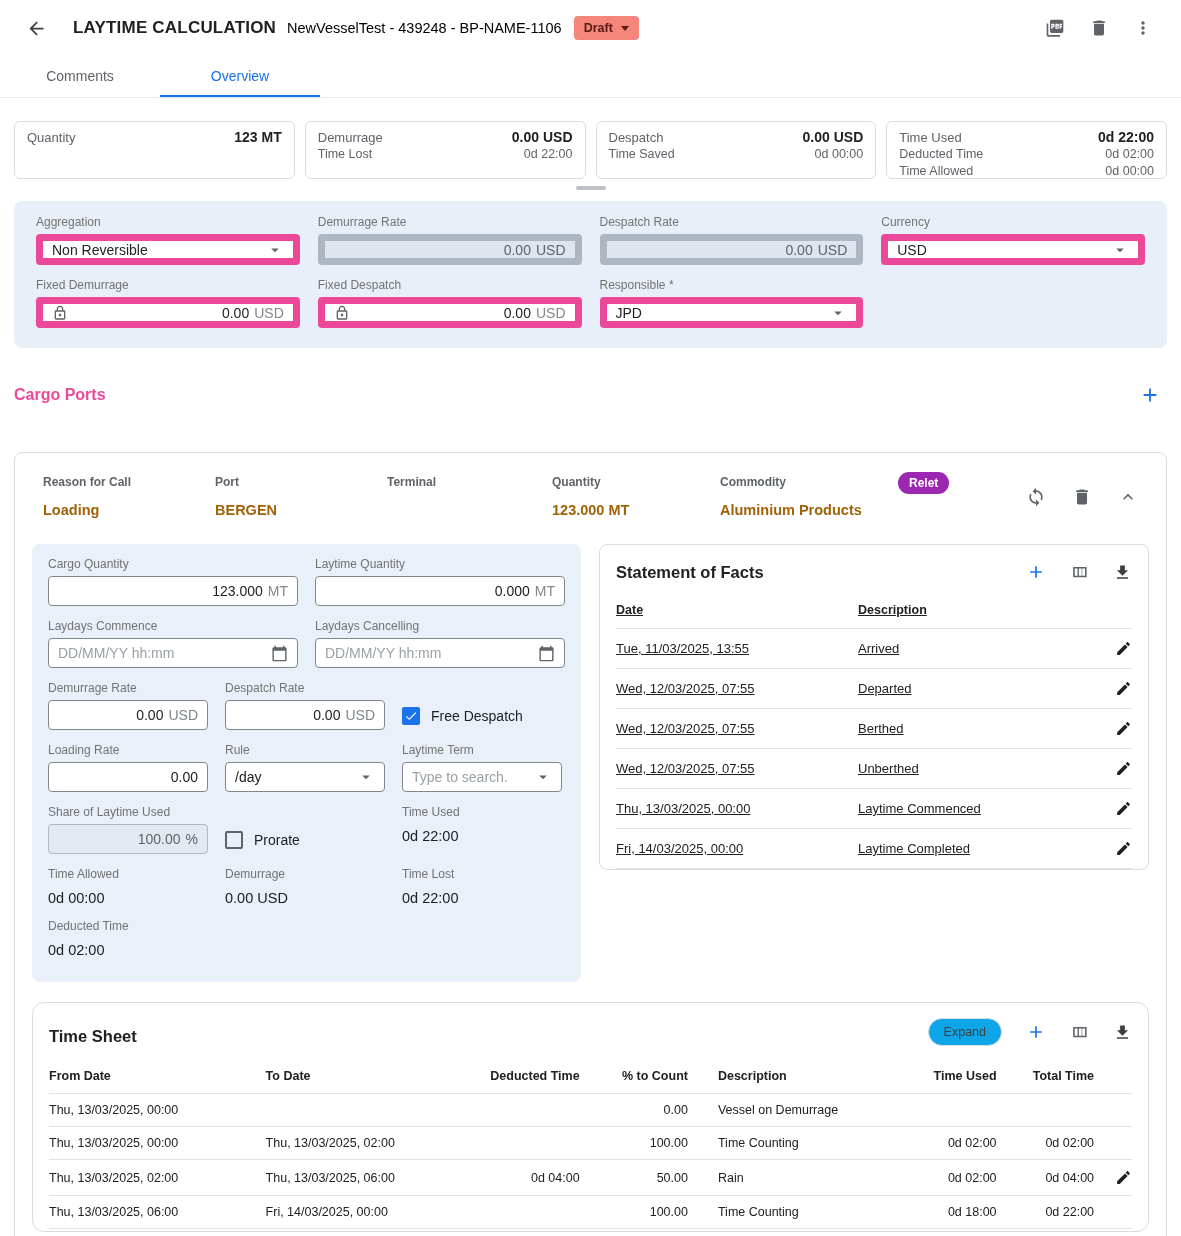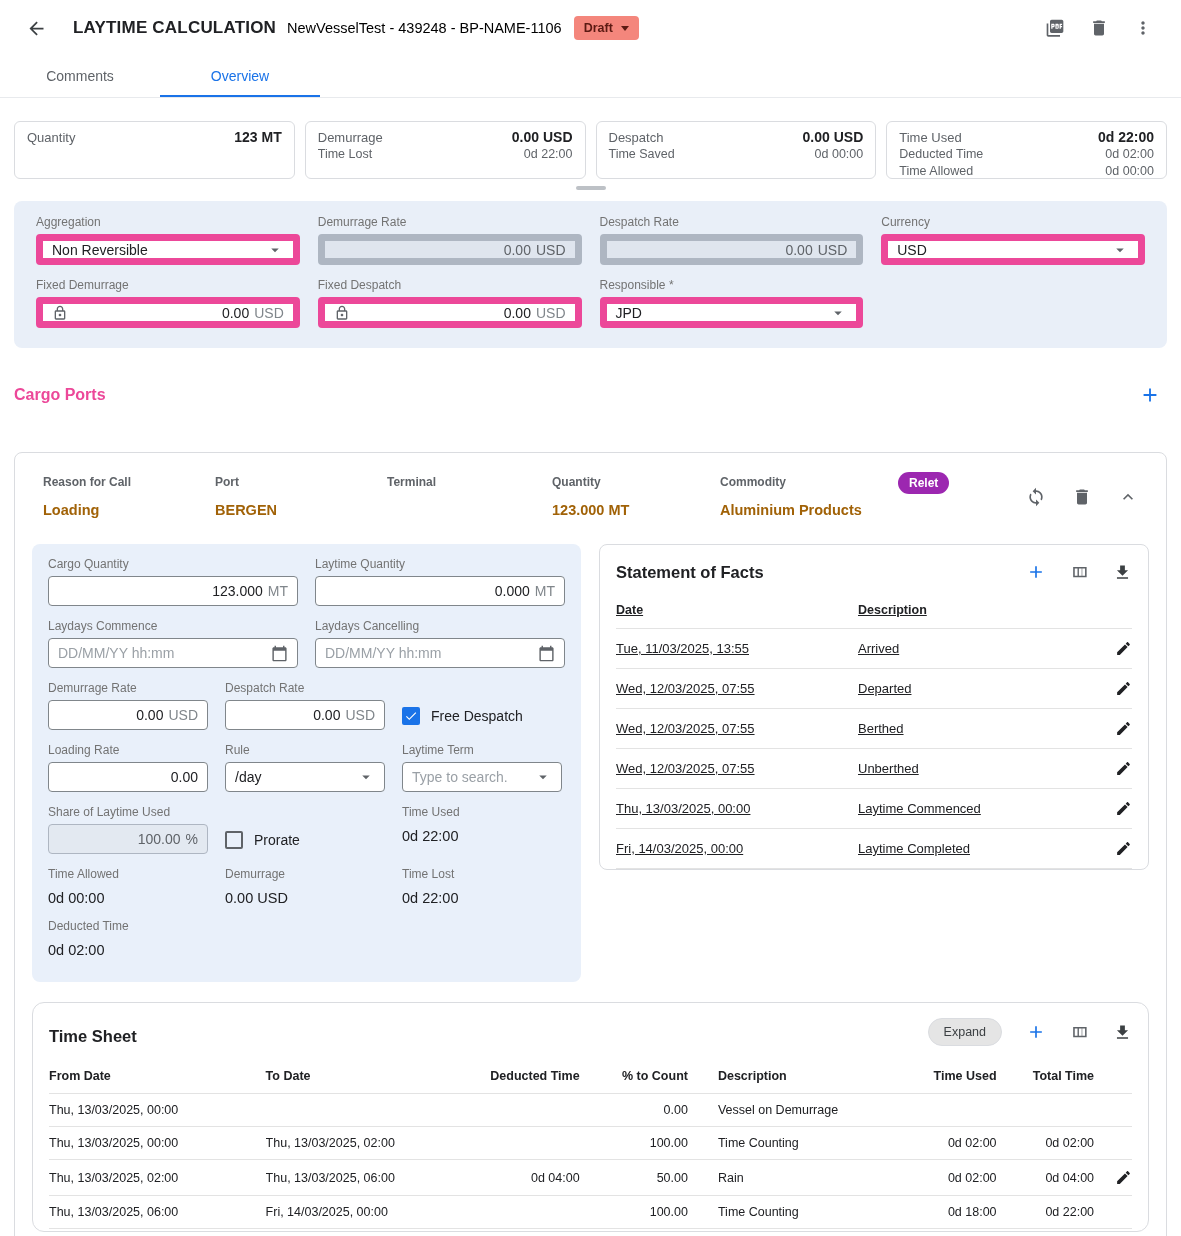--- a/index.html
+++ b/index.html
@@ -98,21 +98,21 @@
   .panel-actions { margin-left:auto; display:flex; align-items:center; gap:24px; }
   .sof-table { width:100%; border-collapse:collapse; margin-top:8px;text-decoration:underline; }
   .sof-table th { text-align:left; font-size:12.5px; color:#202124; font-weight:bold; padding:13px 0 11px; border-bottom:1px solid #e3e3e3; }
   .sof-table td { font-size:13px; color:#202124; padding:11px 0; border-bottom:1px solid #e3e3e3; }
   .sof-table .date-col { width:242px; }
   .edit-cell { width:34px; }
   .edit-cell .icon-btn { margin-left:auto; color:#202124; }
 
   
   .timesheet { margin-top:20px; border:1px solid #dadce0; border-radius:12px; padding:15px 16px 2px; background:#fff; }
-  .expand-pill { border:1px solid #dadce0; border-radius:15px; padding:6px 15px; font-size:12.5px; color:#3c4043; background:#e5e5e5; cursor:pointer; }
+  .expand-pill { border:1px solid #dadce0; border-radius:15px; padding:6px 15px; font-size:12.5px; color:#3c4043; background:#0ea5e9; cursor:pointer; }
   .ts-table { width:100%; border-collapse:collapse; margin-top:12px; table-layout:fixed; }
   .ts-table th { text-align:left; font-size:12.5px; color:#202124; font-weight:bold; padding:11px 0 10px; border-bottom:1px solid #e3e3e3; }
   .ts-table td { font-size:12.5px; color:#202124; padding:9px 0; border-bottom:1px solid #e3e3e3; white-space:nowrap; overflow:hidden; }
   .ts-table .r { text-align:right; }
   .ts-table .desc { padding-left:30px; }
   .c-from{width:20%}.c-to{width:17.5%}.c-ded{width:11.5%}.c-pct{width:10%}
   .c-desc{width:19%}.c-used{width:9.5%}.c-total{width:9%}.c-edit{width:3.5%}
   .ts-edit { display:flex; justify-content:flex-end; }
   .ts-edit .icon-btn { color:#202124; }
 </style>

